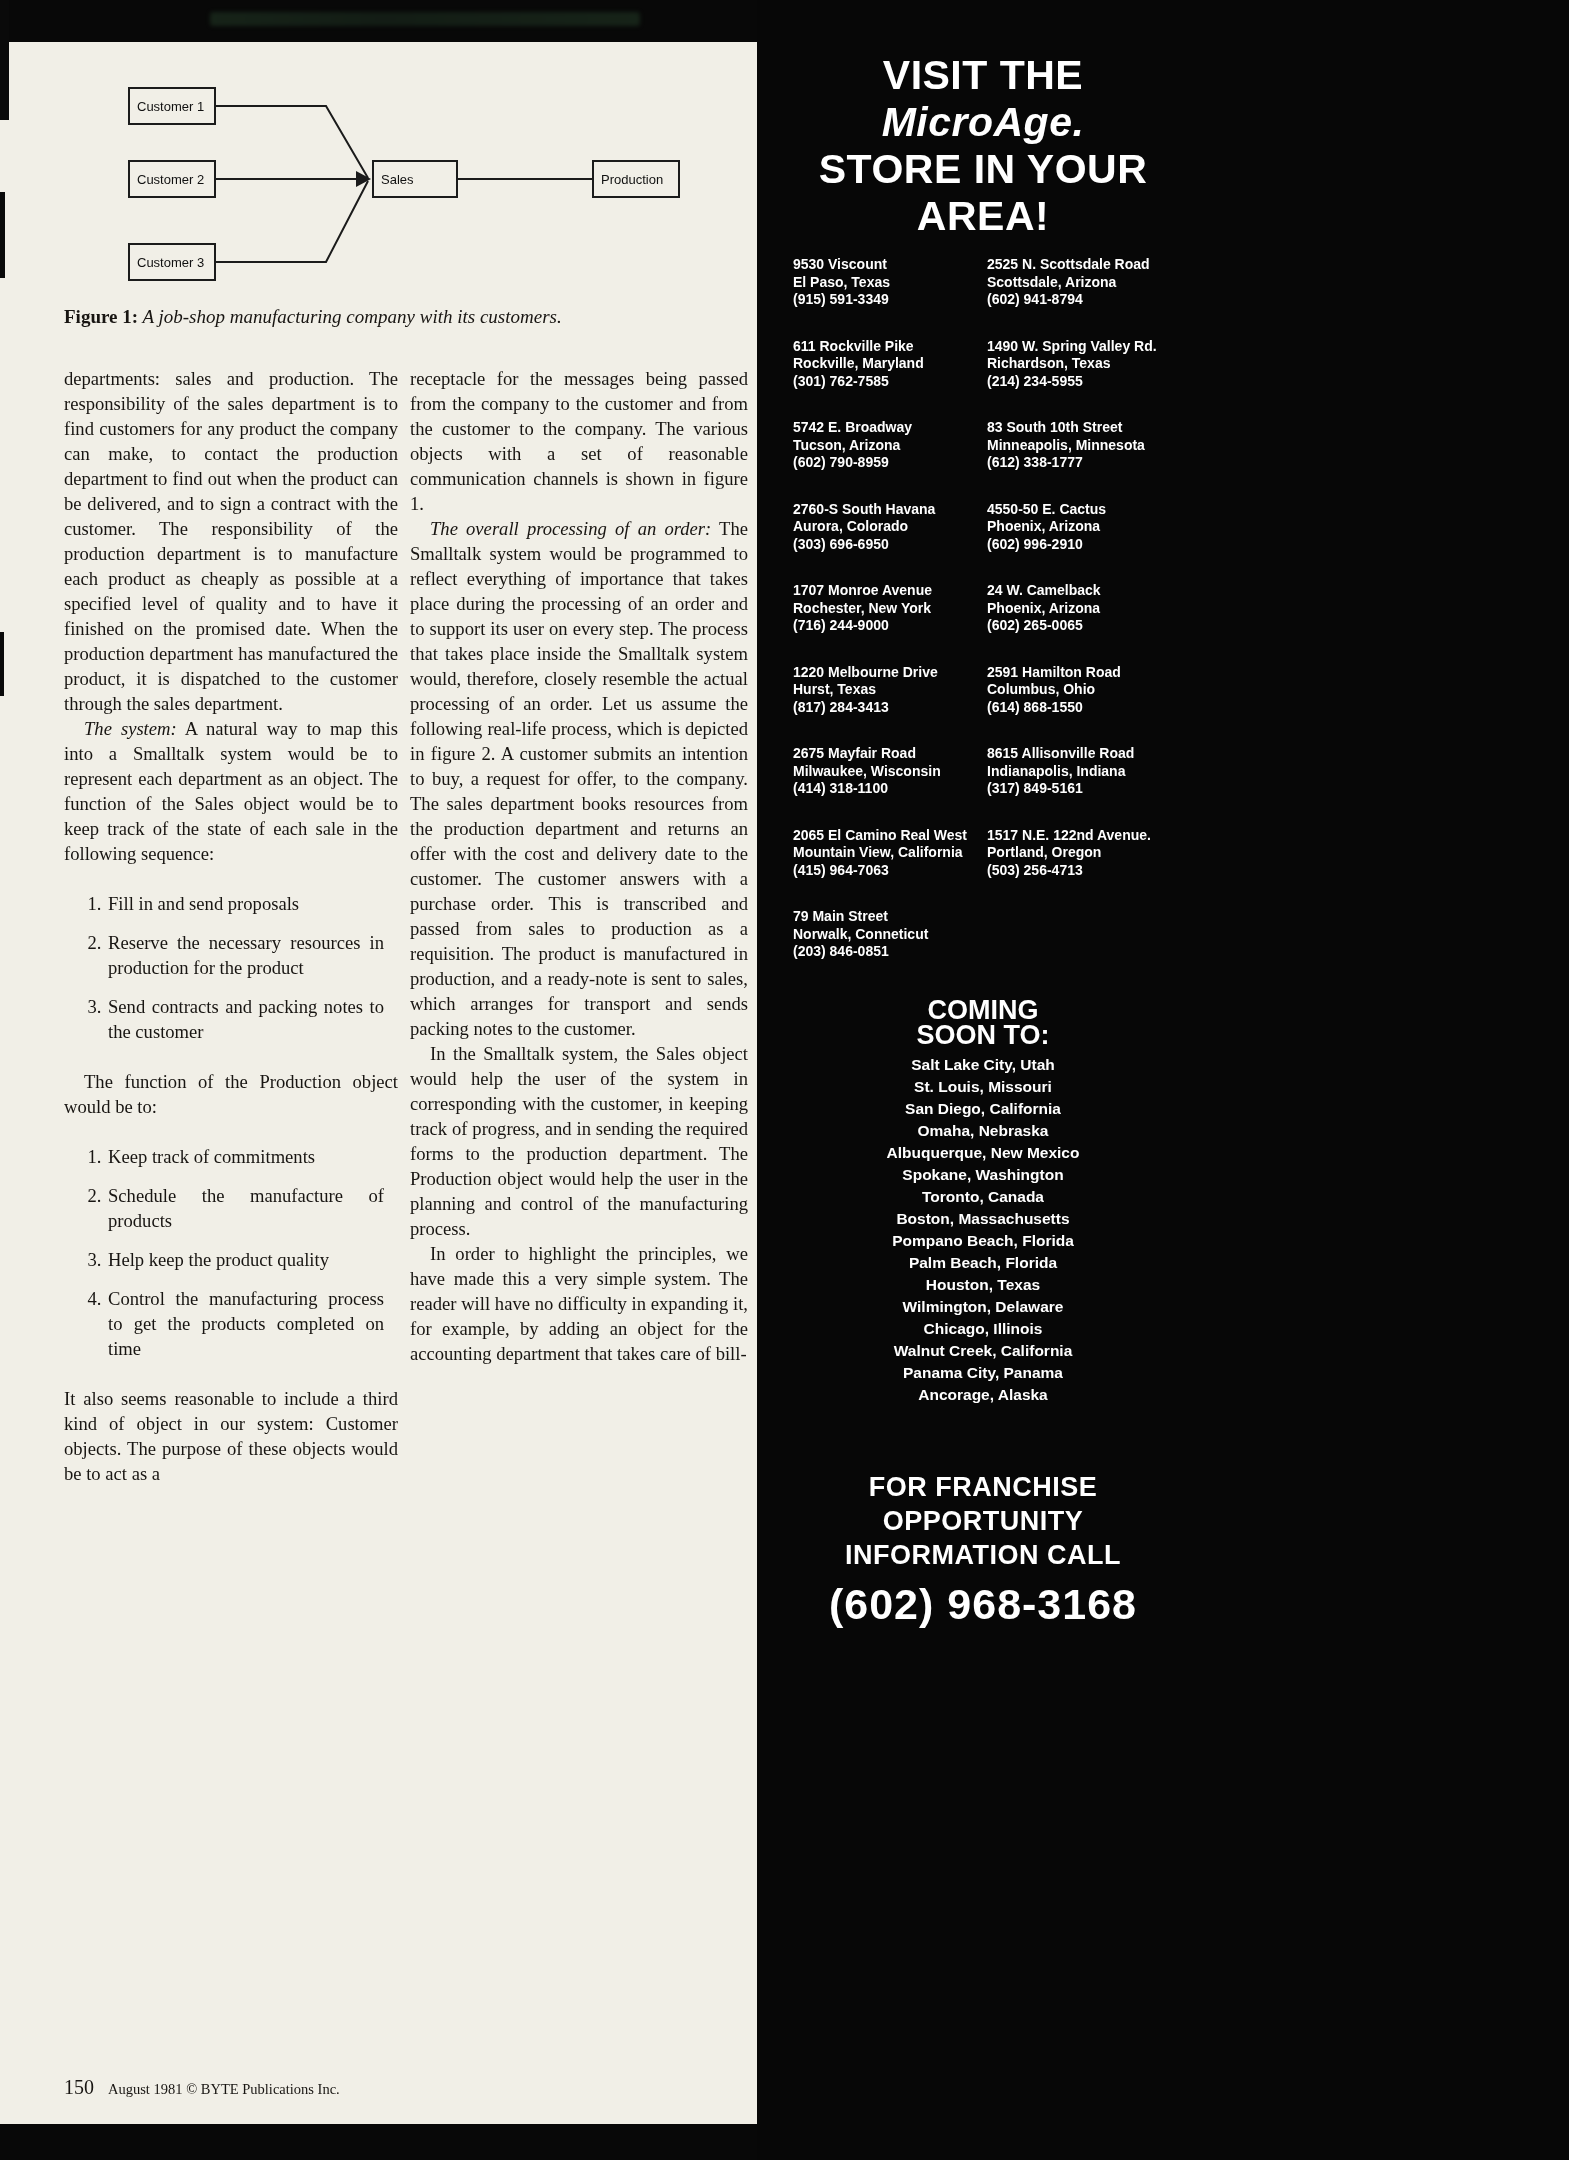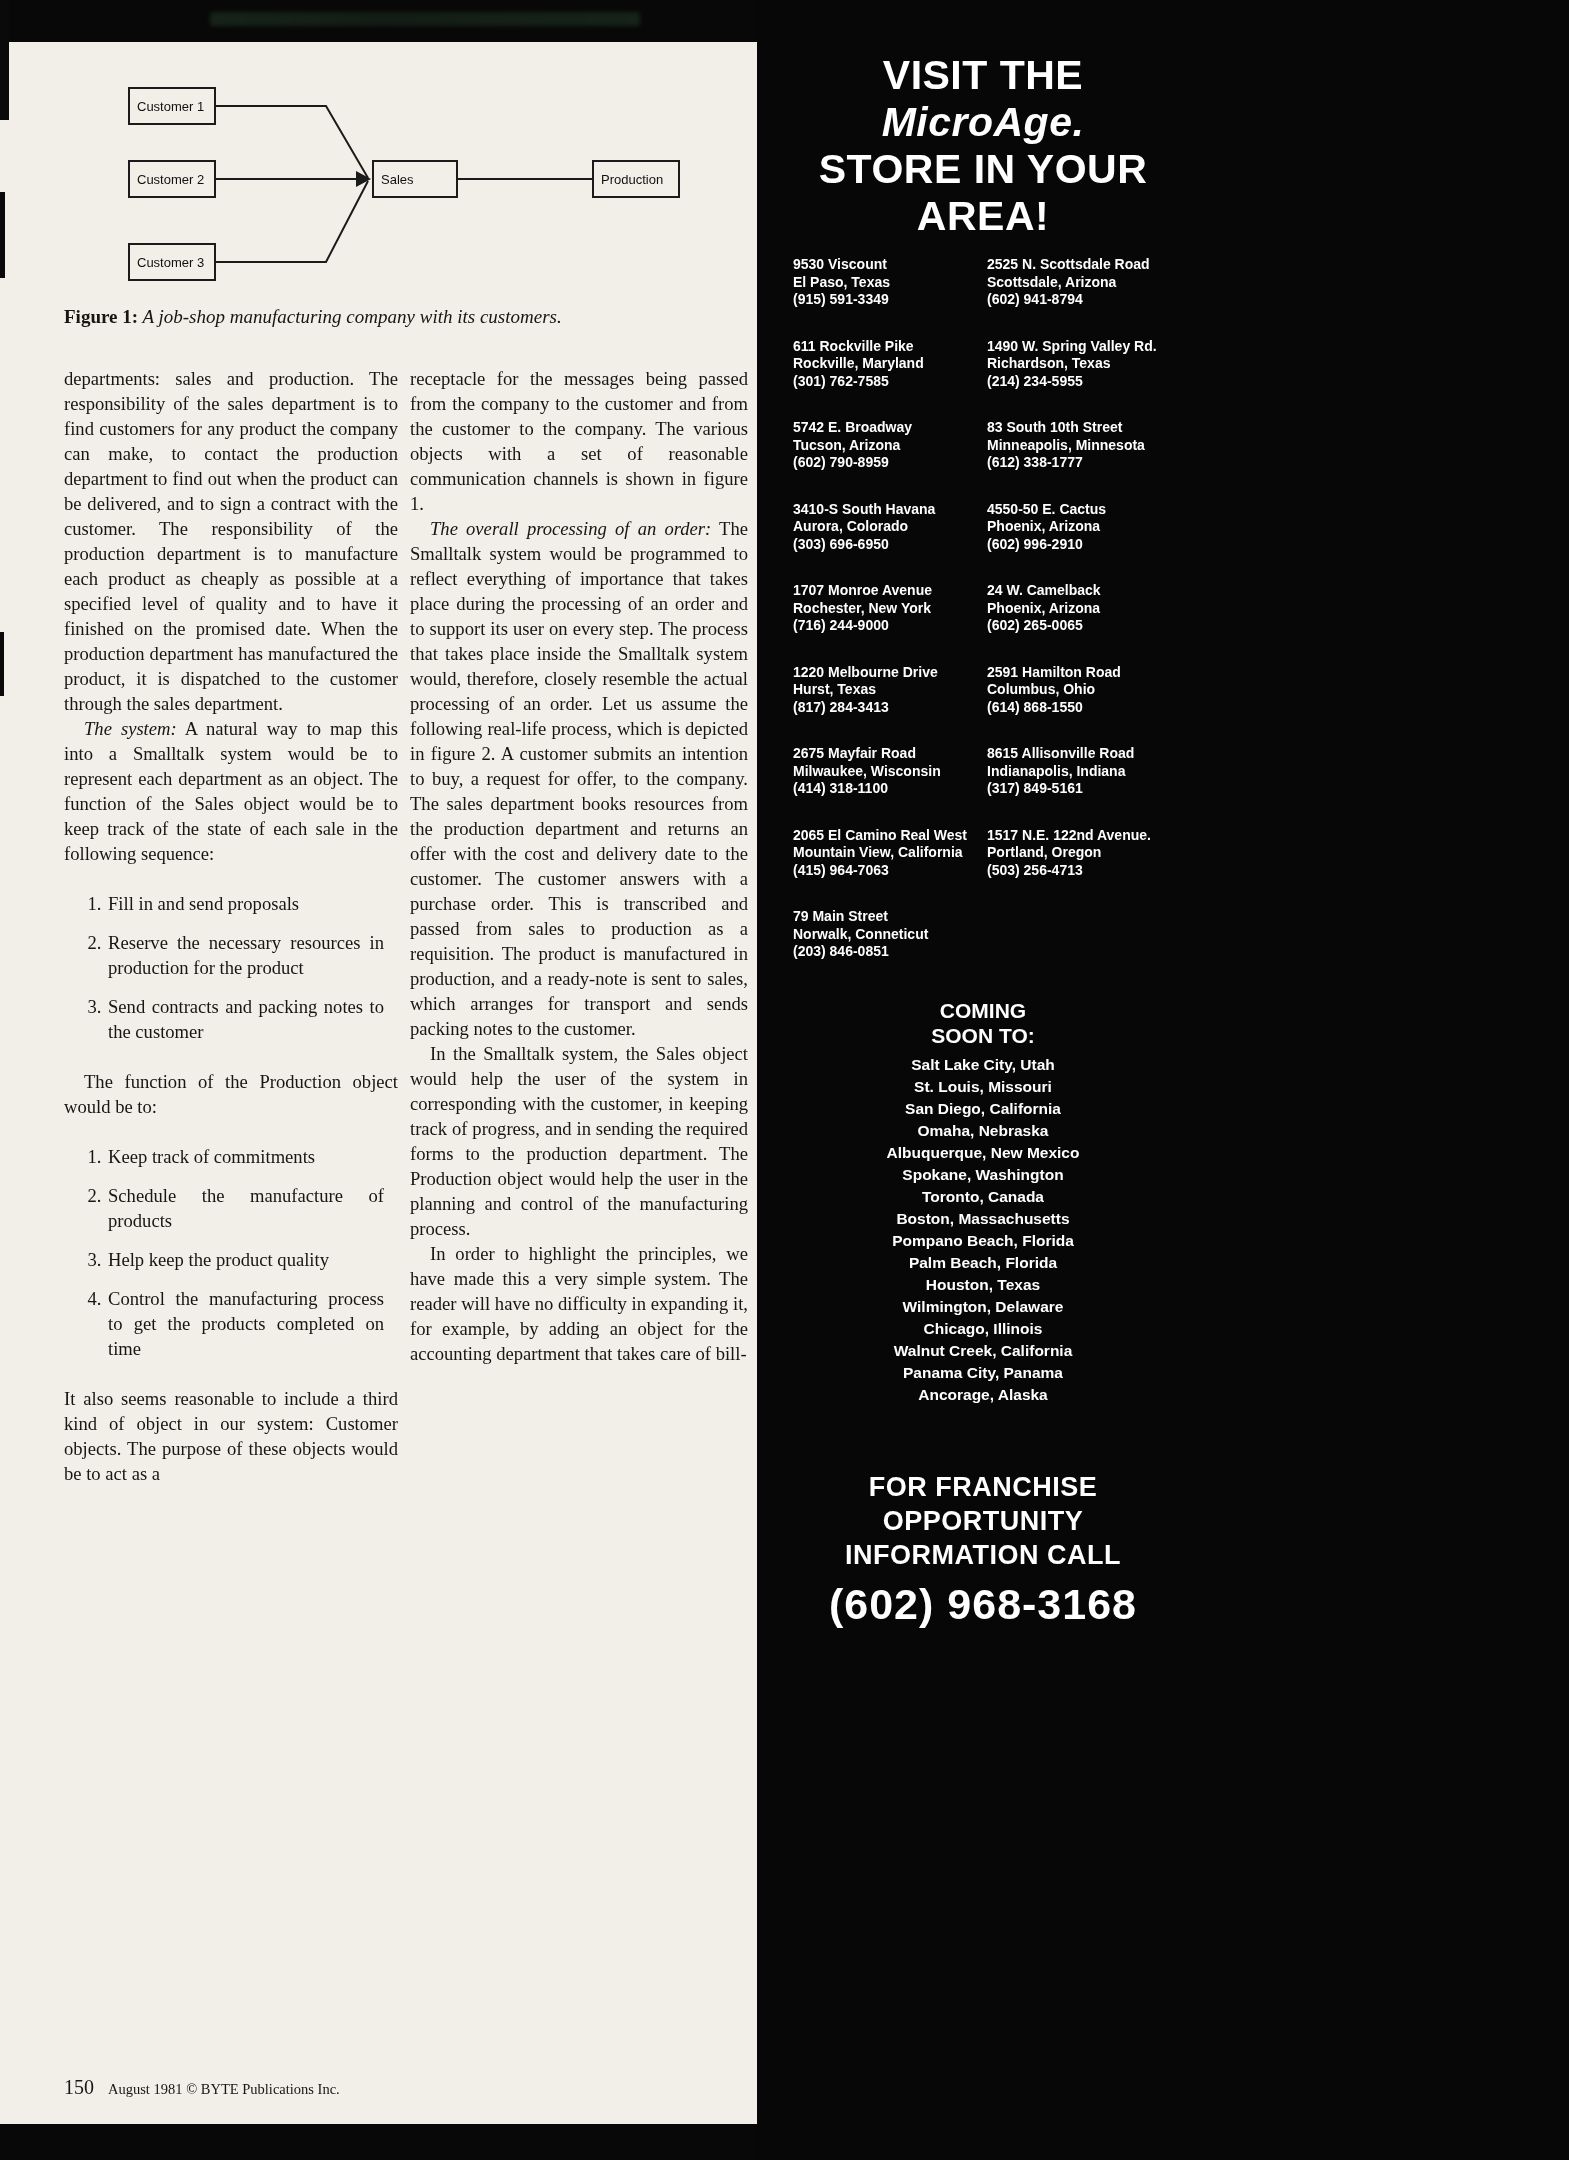--- a/index.html
+++ b/index.html
@@ -53,21 +53,21 @@
   .ad-col {
     position:absolute; left:757px; top:0; width:812px; height:2160px;
     background:#070707; color:#ffffff; font-family:"Liberation Sans",sans-serif;
   }
   .ad-inner { position:absolute; left:36px; top:52px; width:380px; text-align:center; }
   .ad-headline div { font-size:41px; font-weight:bold; line-height:47px; letter-spacing:.5px; }
   .logo { font-style:italic; }
   .stores { display:flex; justify-content:space-between; text-align:left; margin-top:16px; }
   .store-col { width:186px; }
   .store { margin-bottom:29px; font-size:14px; font-weight:bold; line-height:17.5px; }
-  .coming-head { margin-top:8px; font-size:21px; font-weight:bold; line-height:25px; }
+  .coming-head { margin-top:8px; font-size:27px; font-weight:bold; line-height:25px; }
   .coming-list { margin-top:6px; font-size:15.5px; font-weight:bold; line-height:22px;text-align:center; }
   .franchise { margin-top:64px; font-size:27px; font-weight:bold; line-height:34px; letter-spacing:.5px; }
   .phone { margin-top:8px; font-size:43px; font-weight:bold; letter-spacing:1px; }
 </style>
 </head>
 <body>
 
 <div class="page">
 
   <div class="strip-top">
@@ -167,21 +167,21 @@
               <div>(301) 762-7585</div>
             </div>
 
             <div class="store">
               <div>5742 E. Broadway</div>
               <div>Tucson, Arizona</div>
               <div>(602) 790-8959</div>
             </div>
 
             <div class="store">
-              <div>3410-S South Havana</div>
+              <div>2760-S South Havana</div>
               <div>Aurora, Colorado</div>
               <div>(303) 696-6950</div>
             </div>
 
             <div class="store">
               <div>1707 Monroe Avenue</div>
               <div>Rochester, New York</div>
               <div>(716) 244-9000</div>
             </div>
 

